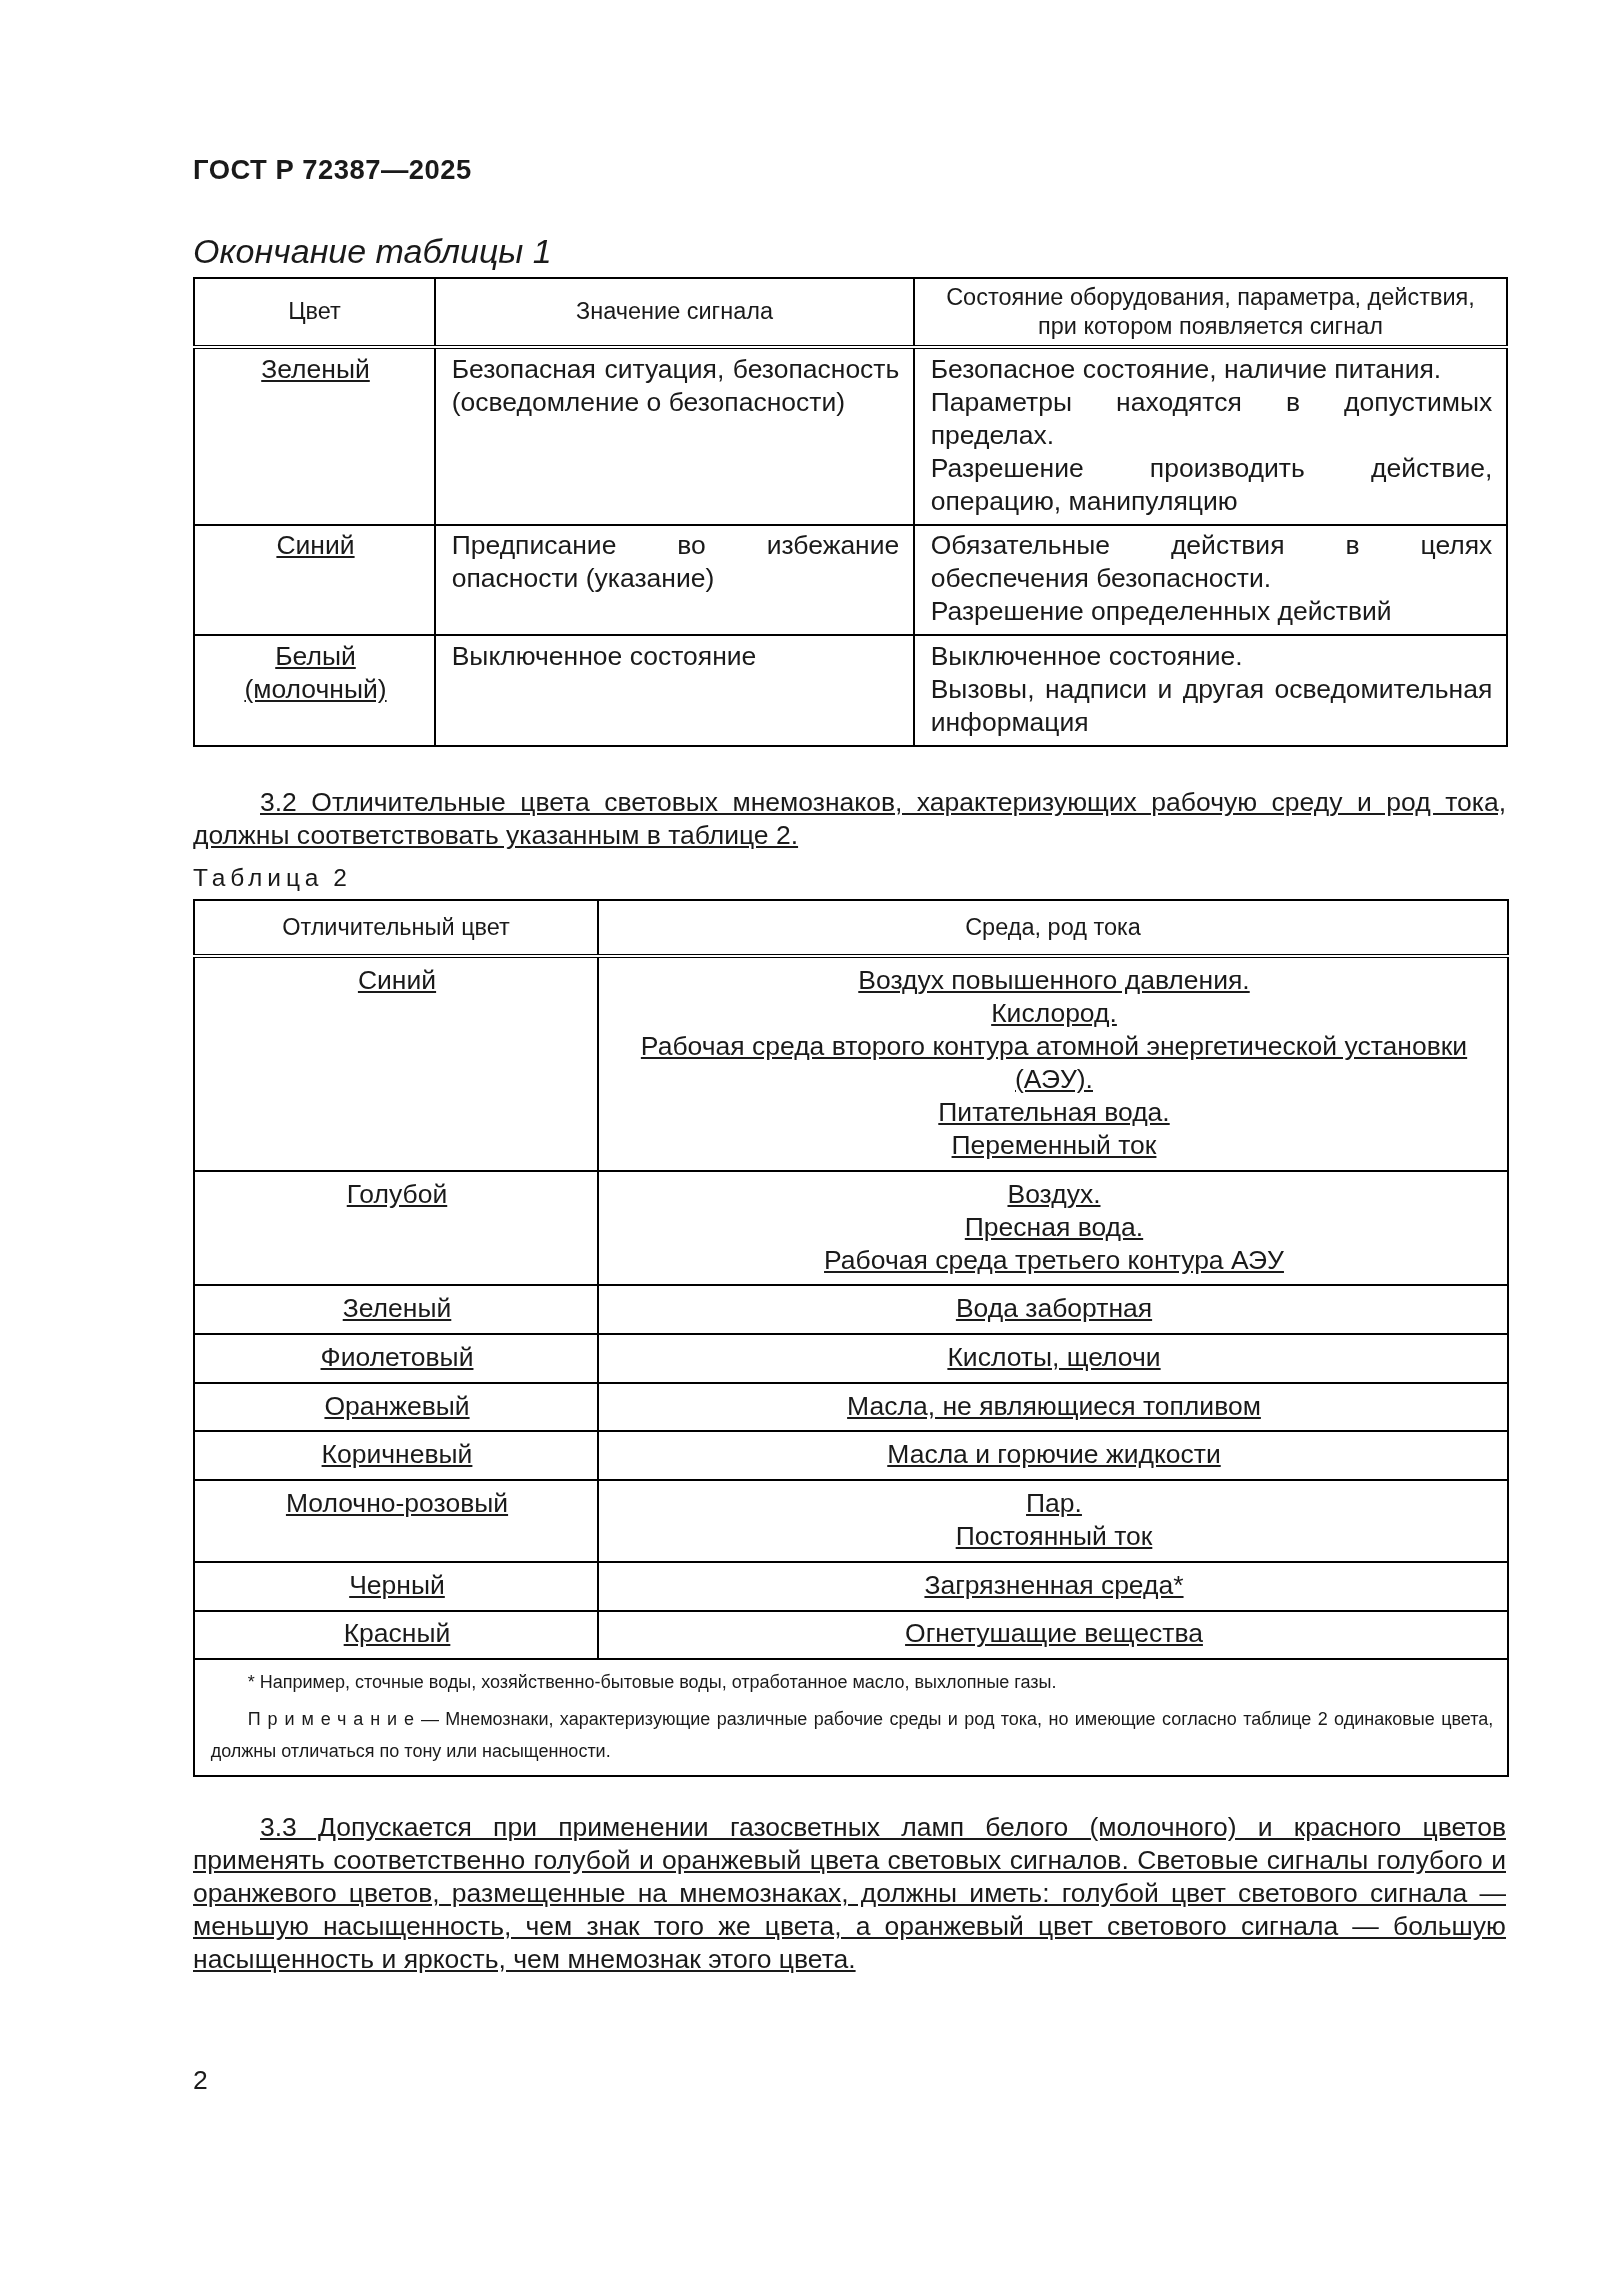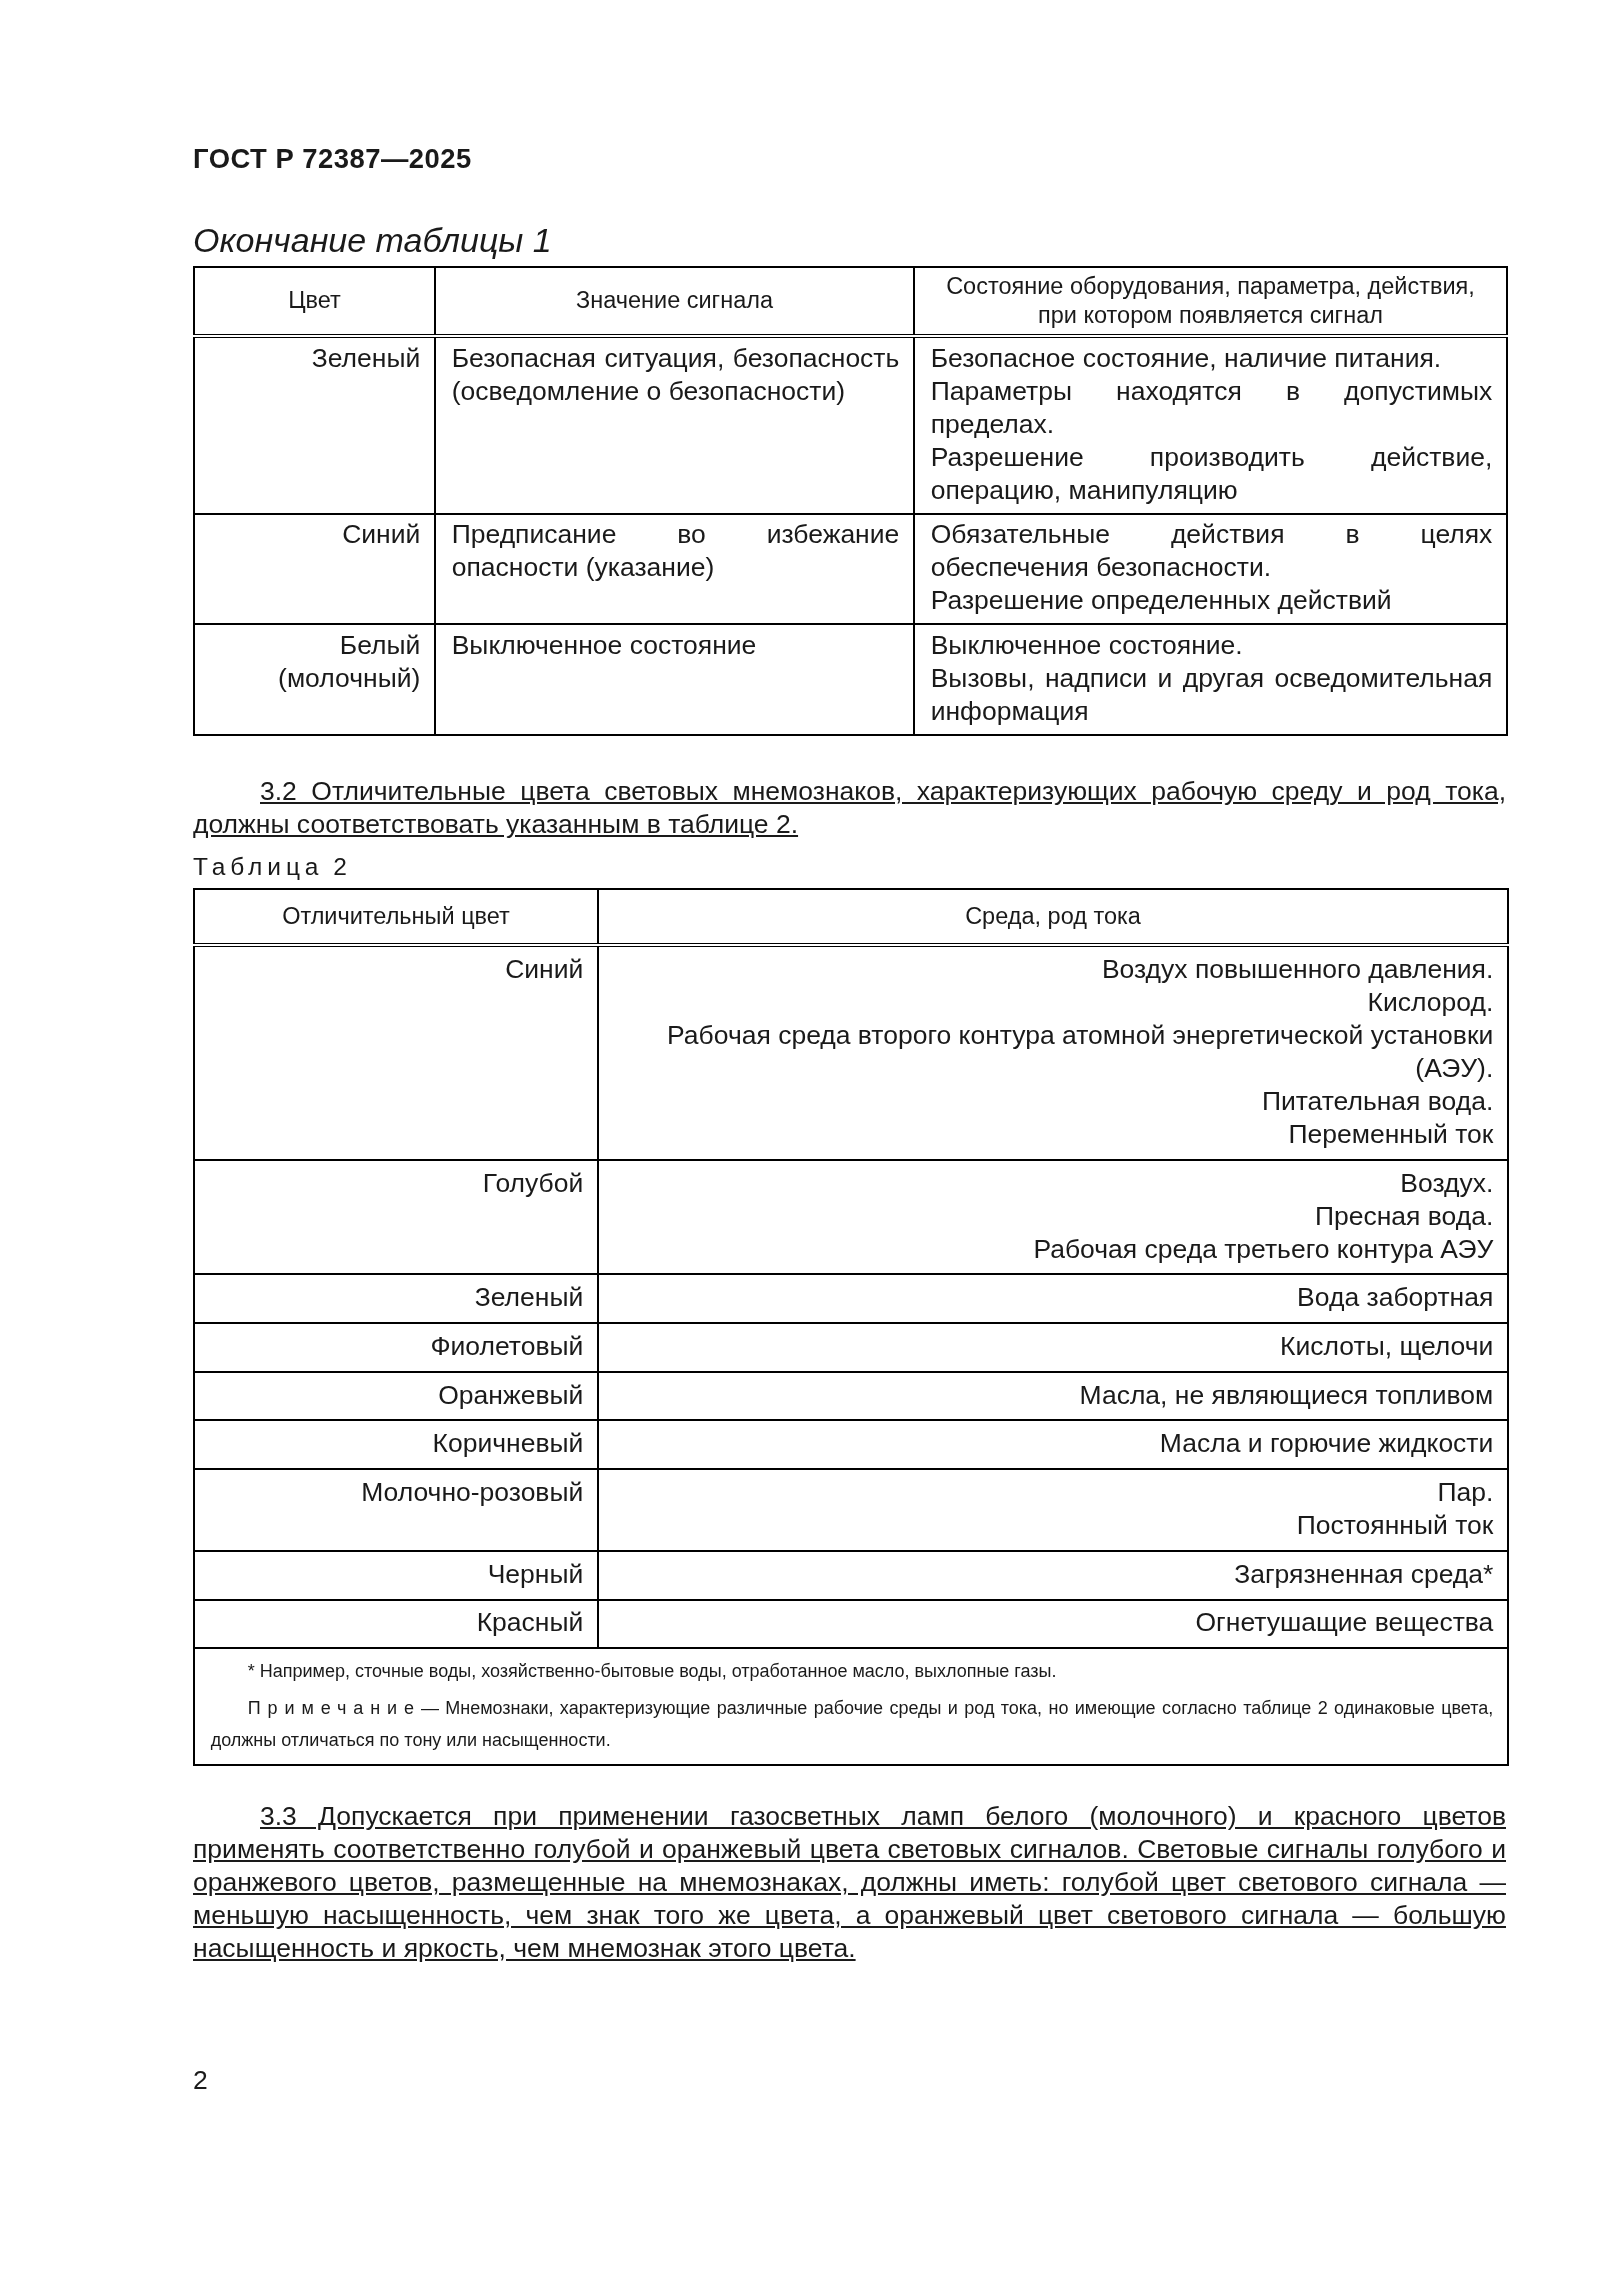--- a/index.html
+++ b/index.html
@@ -1,20 +1,20 @@
 <!DOCTYPE html>
 <html lang="ru" style="--paper: #ffffff; --ink: #1a1a1a; --border: #000000;"><head>
 <meta charset="utf-8">
 <style>
   :root { --paper:#ffffff; --ink:#1a1a1a; --border:#000000; }
   * { box-sizing: border-box; }
   html, body { margin:0; padding:0; }
   body { background:#e8e8e8; font-family:"Liberation Sans","DejaVu Sans",sans-serif; color:var(--ink); }
   .page { position:relative; width:1621px; height:2293px; background:var(--paper); margin:0 auto; overflow:hidden; }
-  .content { position:absolute; left:193px; top:142px; width:1313px; }
+  .content { position:absolute; left:193px; top:153px; width:1313px; }
 
   .doc-number { font-size:27.4px; line-height:33px; font-weight:bold; letter-spacing:0.5px; }
 
   .caption-italic { font-style:italic; font-size:34px; line-height:33px; margin-top:49px; }
   .caption-spaced { font-size:24.5px; line-height:31px; margin-top:10px; letter-spacing:4.9px; }
   .caption-spaced .cap-num { margin-left:9.8px; letter-spacing:0; }
 
   table { border-collapse:collapse; table-layout:fixed; width:1313px; }
   .t1 { margin-top:8.8px; }
   .t2 { margin-top:5.9px; }
@@ -25,21 +25,21 @@
     text-align:center; vertical-align:middle; padding:3.9px 11.8px;
   }
   .t1 th { height:69px; }
   .t2 th { height:56px; }
   td {
     border-top-width:2.9px; border-bottom-width:2.9px;
     vertical-align:top; font-size:26.5px; line-height:33px;
   }
   .t1 td { padding:3.9px 13.7px 5.9px 15.7px; }
   .t2 td { padding:5.9px 13.7px 7.8px 15.7px; }
-  .cell-line { text-align:right; }
+  .cell-line { text-align:center;text-decoration:underline; }
   .cell-par  { text-align:justify; }
 
   .footnote-cell { padding:7.8px 17.6px 9.8px 17.6px; font-size:18px; line-height:32px; }
   .fn-example { margin:0; text-indent:37px; }
   .fn-note { margin:4.9px 0 0 0; text-indent:37px; text-align:justify; }
   .fn-note-label { letter-spacing:6.9px; margin-right:0; }
 
   .para { font-size:26.5px; line-height:33px; text-align:justify; text-indent:67px; margin:0;text-decoration:underline; }
   .para-32 { margin-top:39px; }
   .para-33 { margin-top:34px; }

